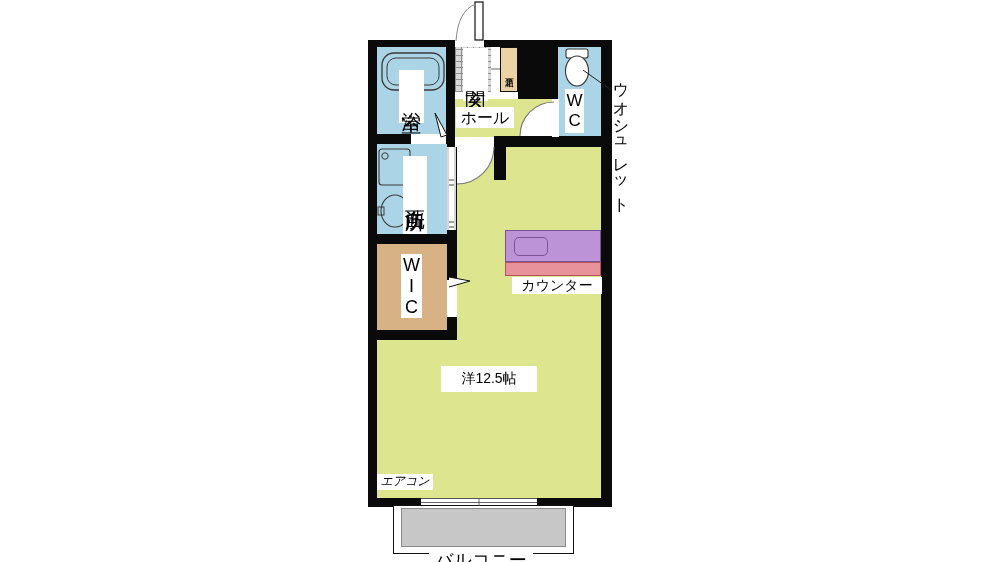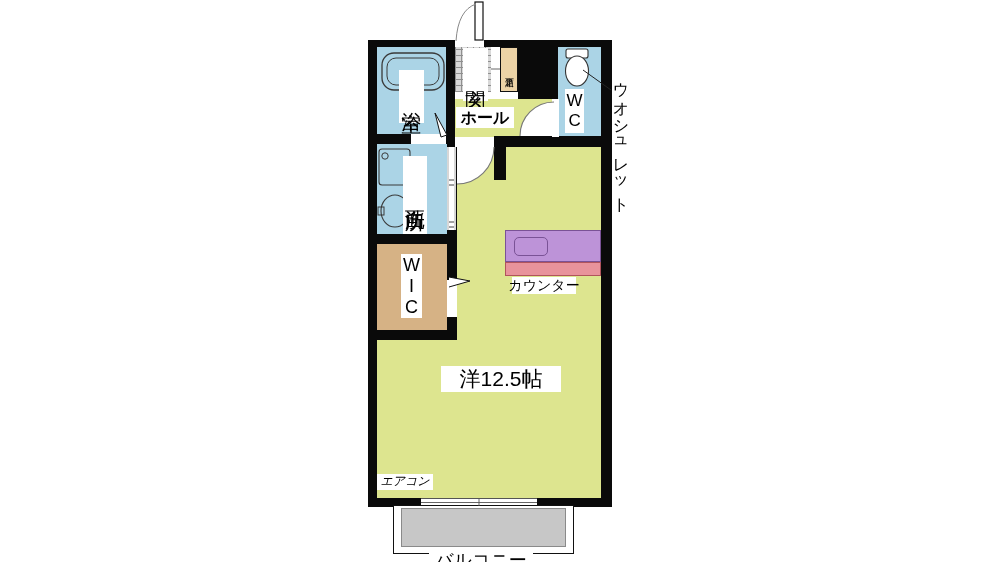--- a/index.html
+++ b/index.html
@@ -129,22 +129,22 @@
     <g>
       <line x1="421" y1="502.5" x2="537" y2="502.5" stroke="#555" stroke-width="0.9"></line>
       <line x1="479" y1="499" x2="479" y2="506" stroke="#555" stroke-width="0.9"></line>
     </g>
   </svg>
 
   <div class="abs lbl vert" style="left:399px;top:70px;width:25px;height:53px;font-size:20px;">浴室</div>
   <div class="abs lbl vert" style="left:463px;top:48px;width:25px;height:53px;font-size:20px;">玄関</div>
   <div class="abs lbl vert nobg" style="left:504px;top:53px;width:11px;height:36px;font-size:9px;letter-spacing:0;">下足箱</div>
   <div class="abs lbl vert" style="left:565px;top:89px;width:19px;height:44px;font-size:17px;">WC</div>
-  <div class="abs lbl" style="left:456px;top:107px;width:58px;height:21px;font-size:16px;font-weight:bold;">ホール</div>
+  <div class="abs lbl" style="left:456px;top:107px;width:58px;height:21px;font-size:16px;">ホール</div>
   <div class="abs lbl vert" style="left:403px;top:156px;width:24px;height:78px;font-size:20px;">洗面所</div>
   <div class="abs lbl vert" style="left:401px;top:254px;width:21px;height:64px;font-size:18px;">WIC</div>
-  <div class="abs lbl" style="left:512px;top:277px;width:64px;height:17px;font-size:14px;">カウンター</div>
-  <div class="abs lbl" style="left:441px;top:366px;width:120px;height:26px;font-size:21px;">洋12.5帖</div>
+  <div class="abs lbl" style="left:512px;top:277px;width:90px;height:17px;font-size:14px;">カウンター</div>
+  <div class="abs lbl" style="left:441px;top:366px;width:96px;height:26px;font-size:14px;">洋12.5帖</div>
   <div class="abs lbl" style="left:377px;top:474px;width:56px;height:16px;font-size:12px;font-style:italic;">エアコン</div>
   <div class="abs lbl" style="left:429px;top:515px;width:104px;height:22px;font-size:18px;margin-top:34px;">バルコニー</div>
   <div class="abs lbl vert nobg" style="left:610px;top:74px;width:22px;height:130px;font-size:16px;">ウオシュレット</div>
 
 </div>
 
 </body></html>

